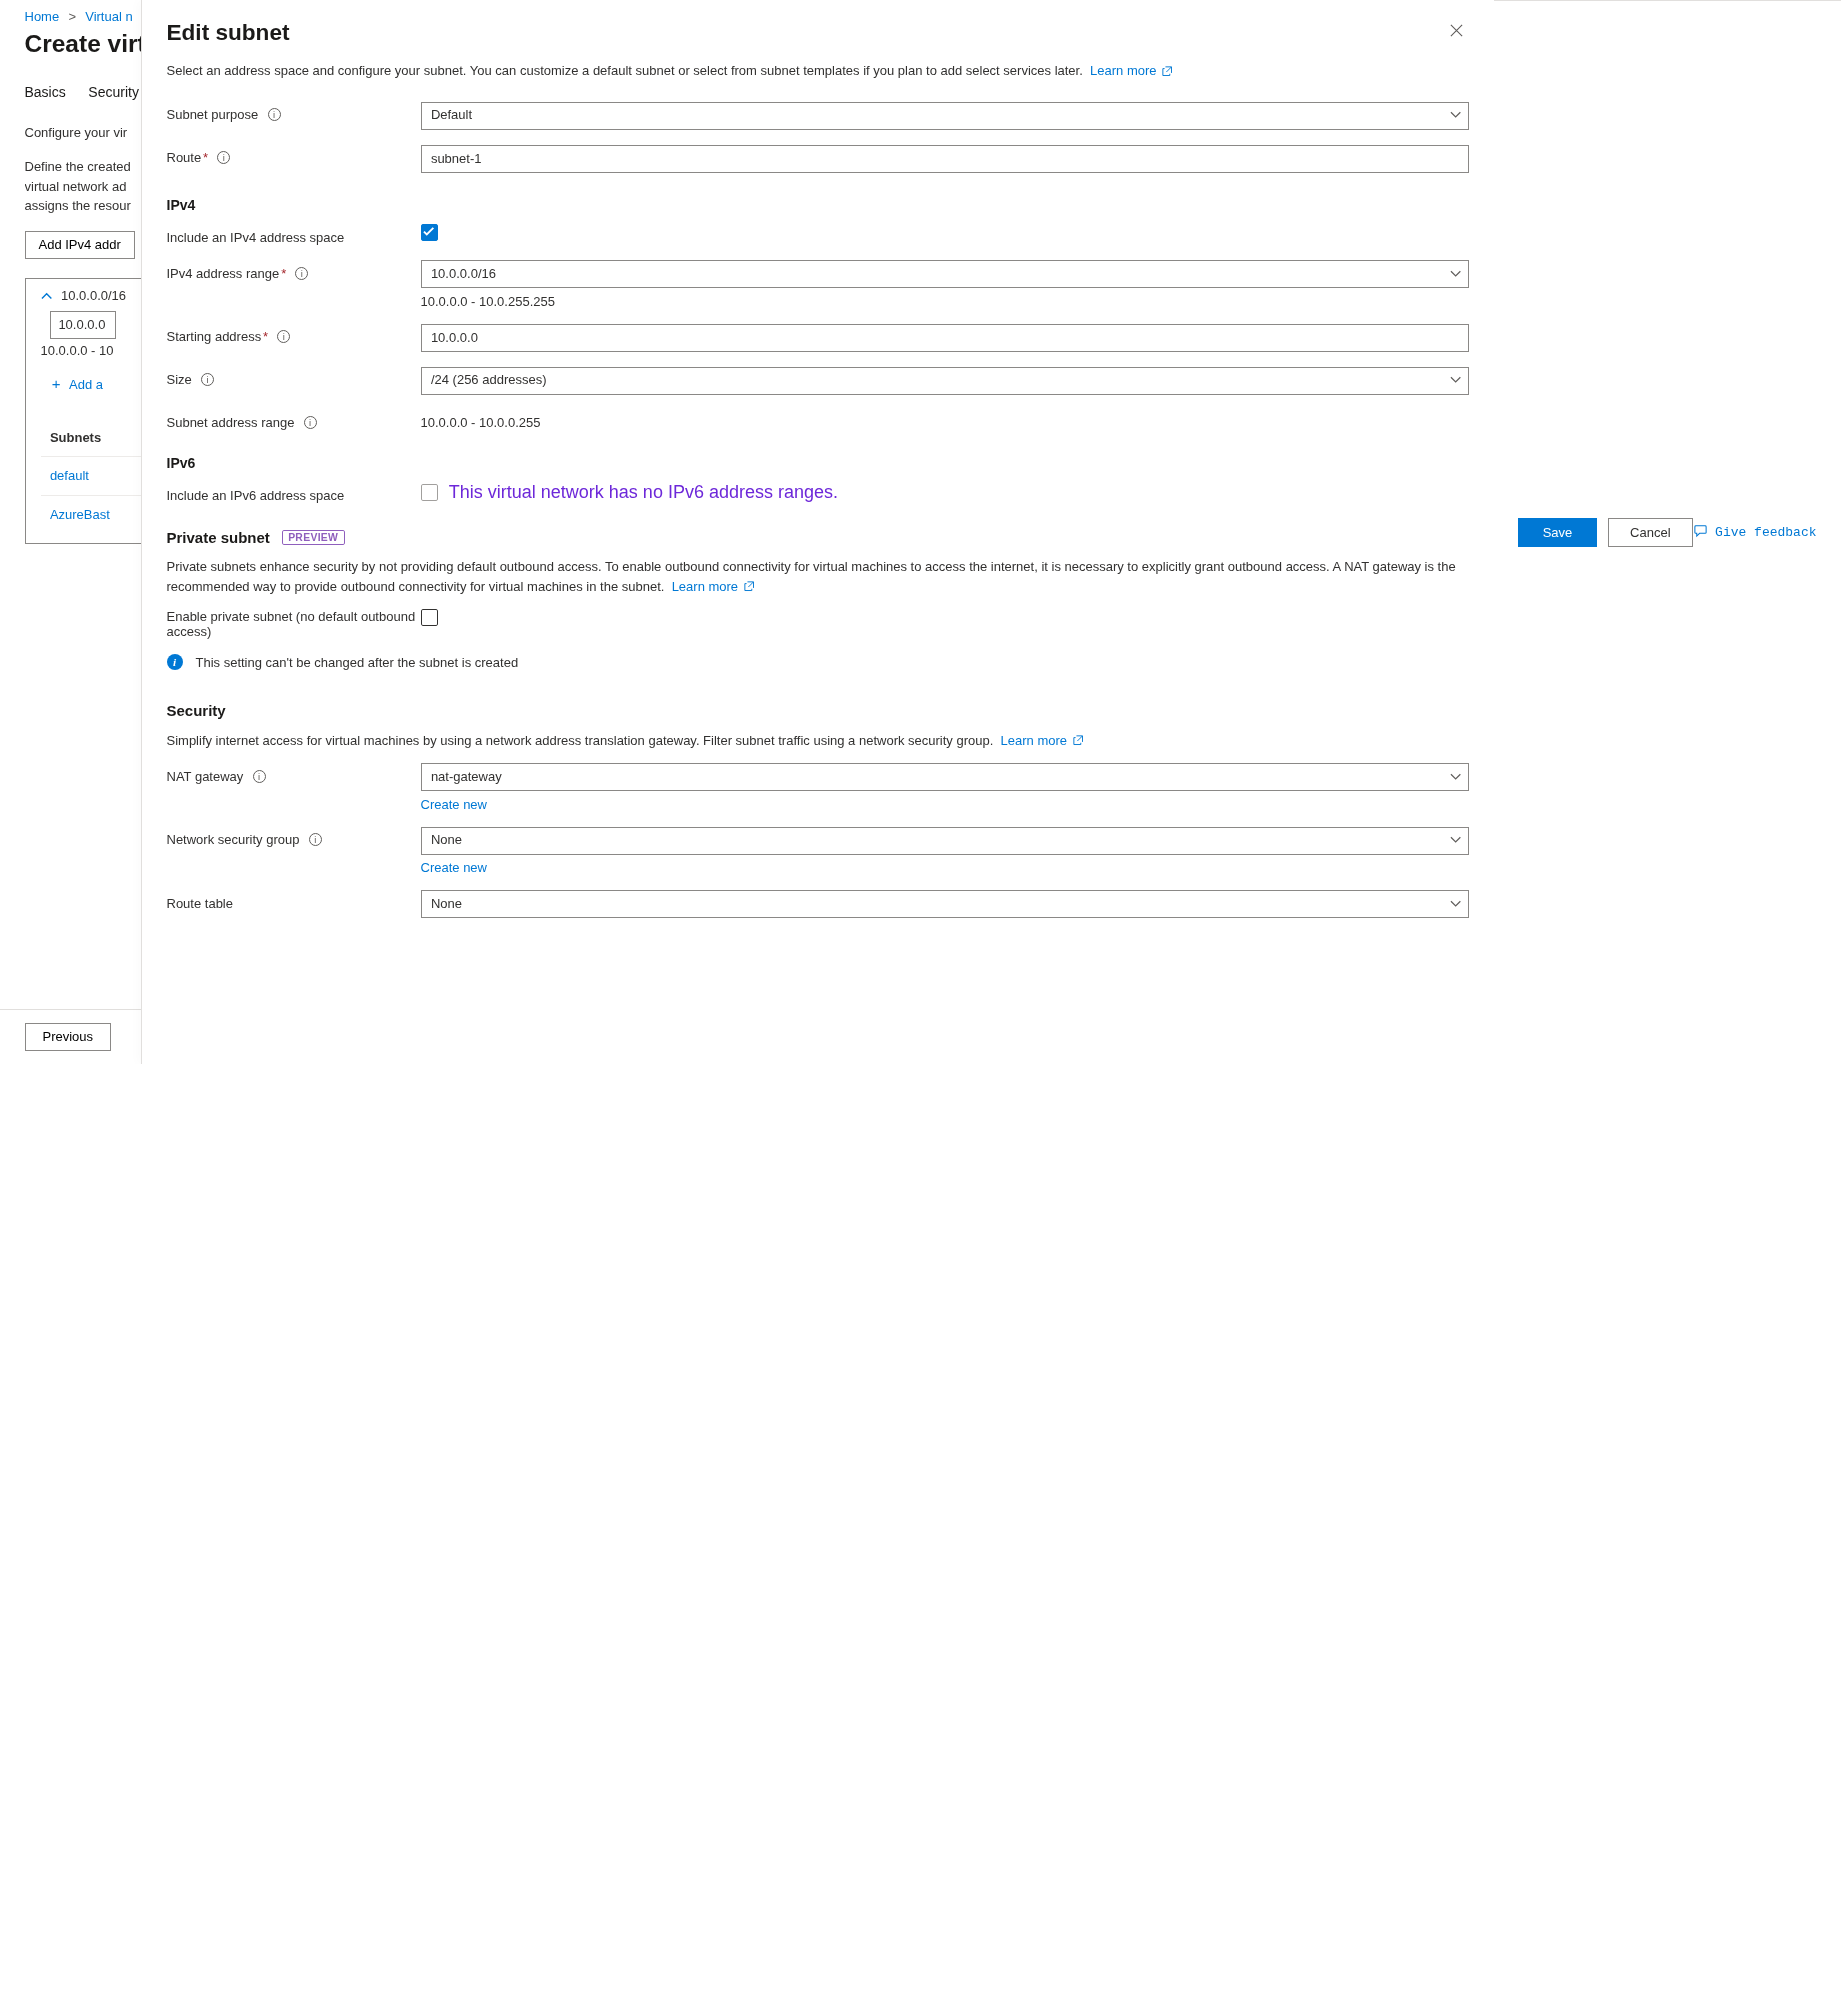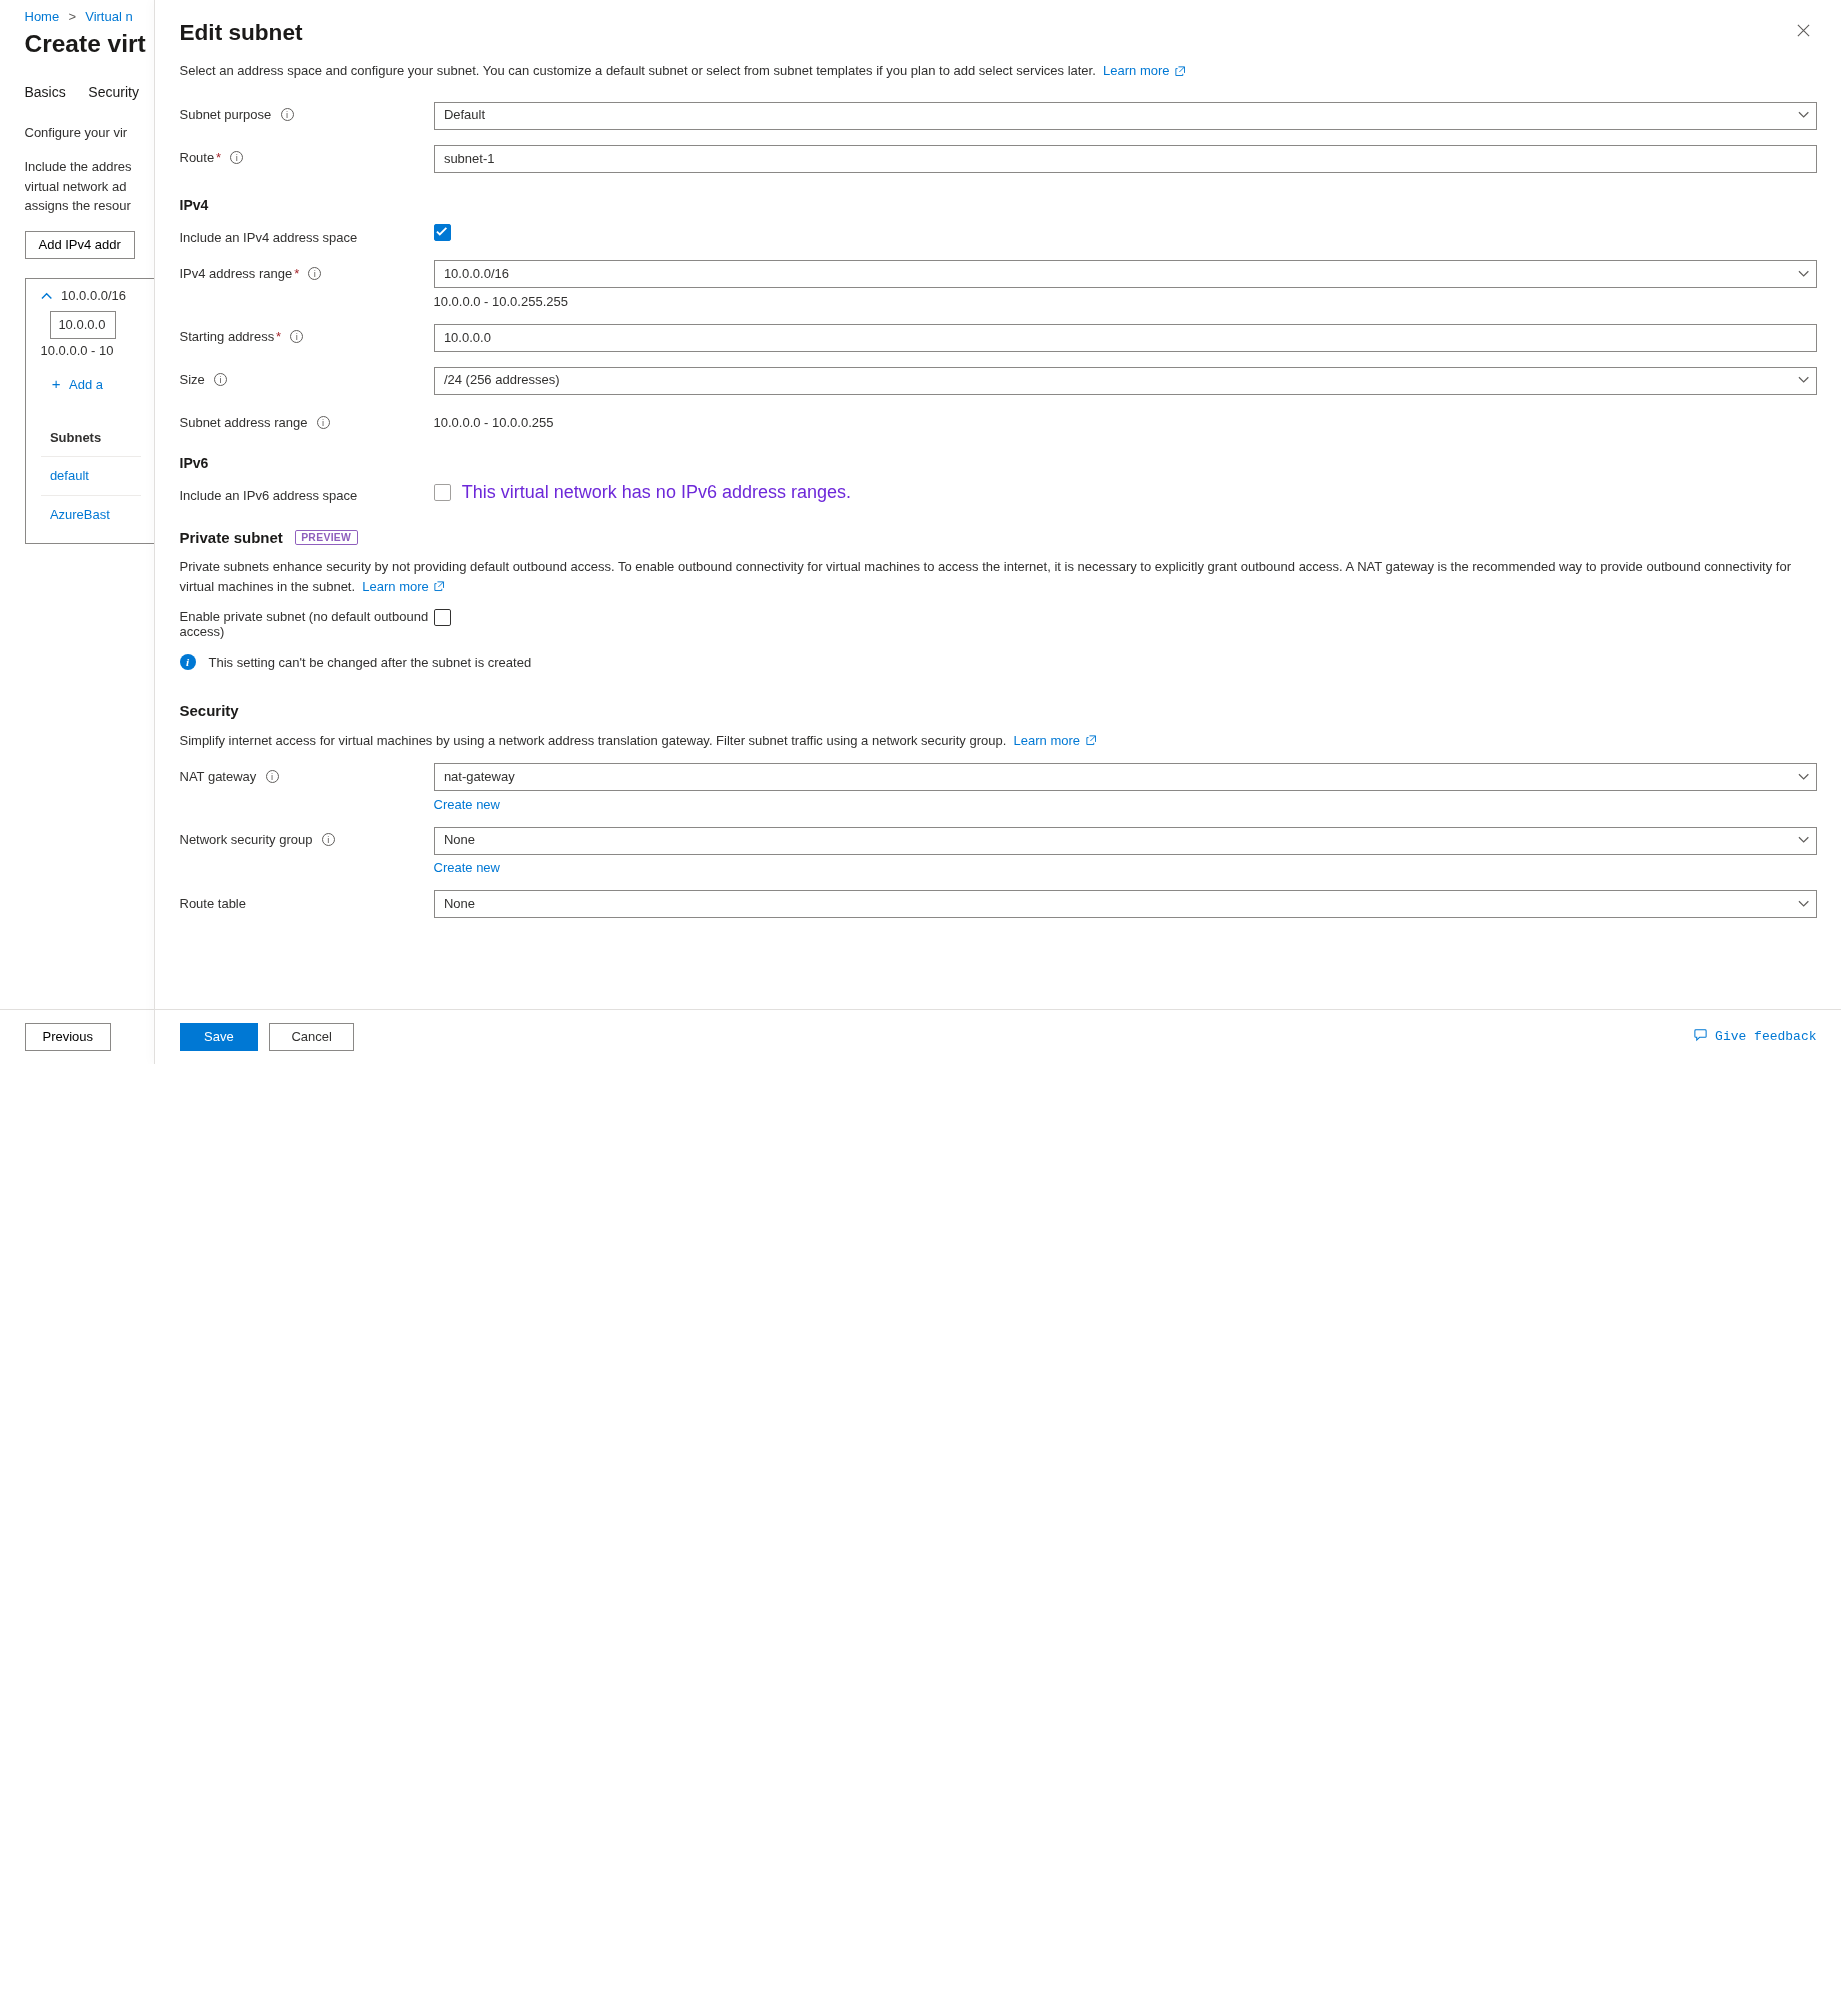--- a/index.html
+++ b/index.html
@@ -29,23 +29,21 @@
     .subnets-head { font-weight: 600; margin: 38px 0 11.3px 9.4px; }
     .subnet-link { color: #0078d4; font-size: 13px; padding: 11.3px 9.4px; display: block; border-top: 0.9px solid #edebe9; }
 
     .panel {
       position: absolute;
       top: 0; right: 0; bottom: 0;
       left: 141px;
       background: #fff;
       border-left: 0.9px solid #e1dfdd;
       display: flex;
-      flex-direction: column;
       box-shadow: -3.8px 0 9.4px rgba(0,0,0,0.02);
-      margin-left: 13px;
     }
     .panel-scroll { flex: 1; overflow: hidden; padding: 17px 24.5px 9.4px 24.5px; }
     .panel-title-row { display: flex; justify-content: space-between; align-items: center; margin-bottom: 13px; }
     .panel-title { font-size: 22.6px; font-weight: 600; color: #1b1a19; }
     .close-x { font-size: 17px; color: #605e5c; cursor: pointer; background: none; border: none; padding: 5.6px; }
     .close-x svg { width: 15px; height: 15px; }
 
     .intro { color: #323130; line-height: 1.5; margin-bottom: 21px; }
     .intro a, .learn-more { color: #0078d4; }
     .ext-icon { display: inline-block; margin-left: 1.9px; position: relative; top: 0.9px; }
@@ -138,21 +136,21 @@
     <span class="sep">&gt;</span>
     <a>Virtual n</a>
   </div>
   <div class="bg-title">Create virt</div>
   <div class="bg-tabs">
     <span>Basics</span>
     <span>Security</span>
   </div>
   <div class="bg-body">
     <p>Configure your vir</p>
-    <p style="margin-bottom:0">Include the addres</p>
+    <p style="margin-bottom:0">Define the created</p>
     <p style="margin-bottom:0">virtual network ad</p>
     <p>assigns the resour</p>
     <button class="add-space-btn">Add IPv4 addr</button>
     <div class="vnet-box">
       <div>
         <span class="chev-up">
           <svg viewBox="0 0 12 12" width="11.3" height="11.3">
               <path d="M1 8l5-5 5 5" fill="none" stroke="#0078d4" stroke-width="1.5"></path>
             </svg>
         </span>

